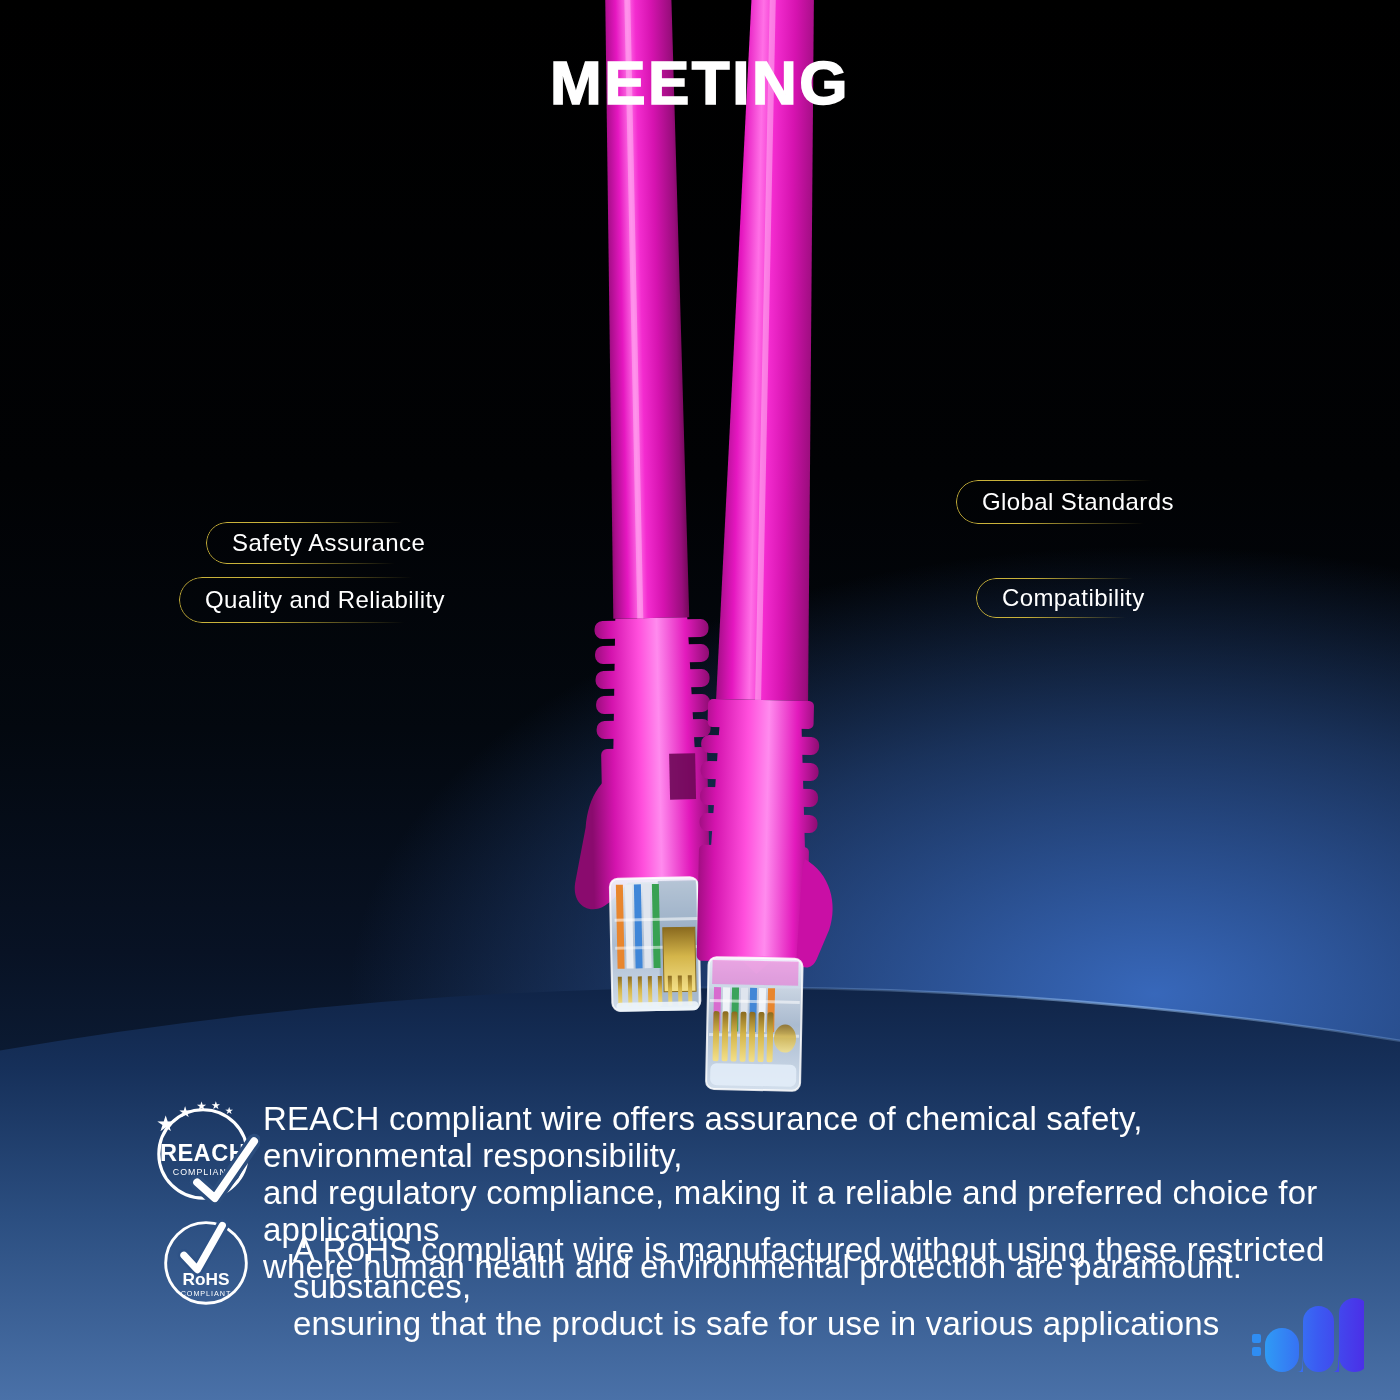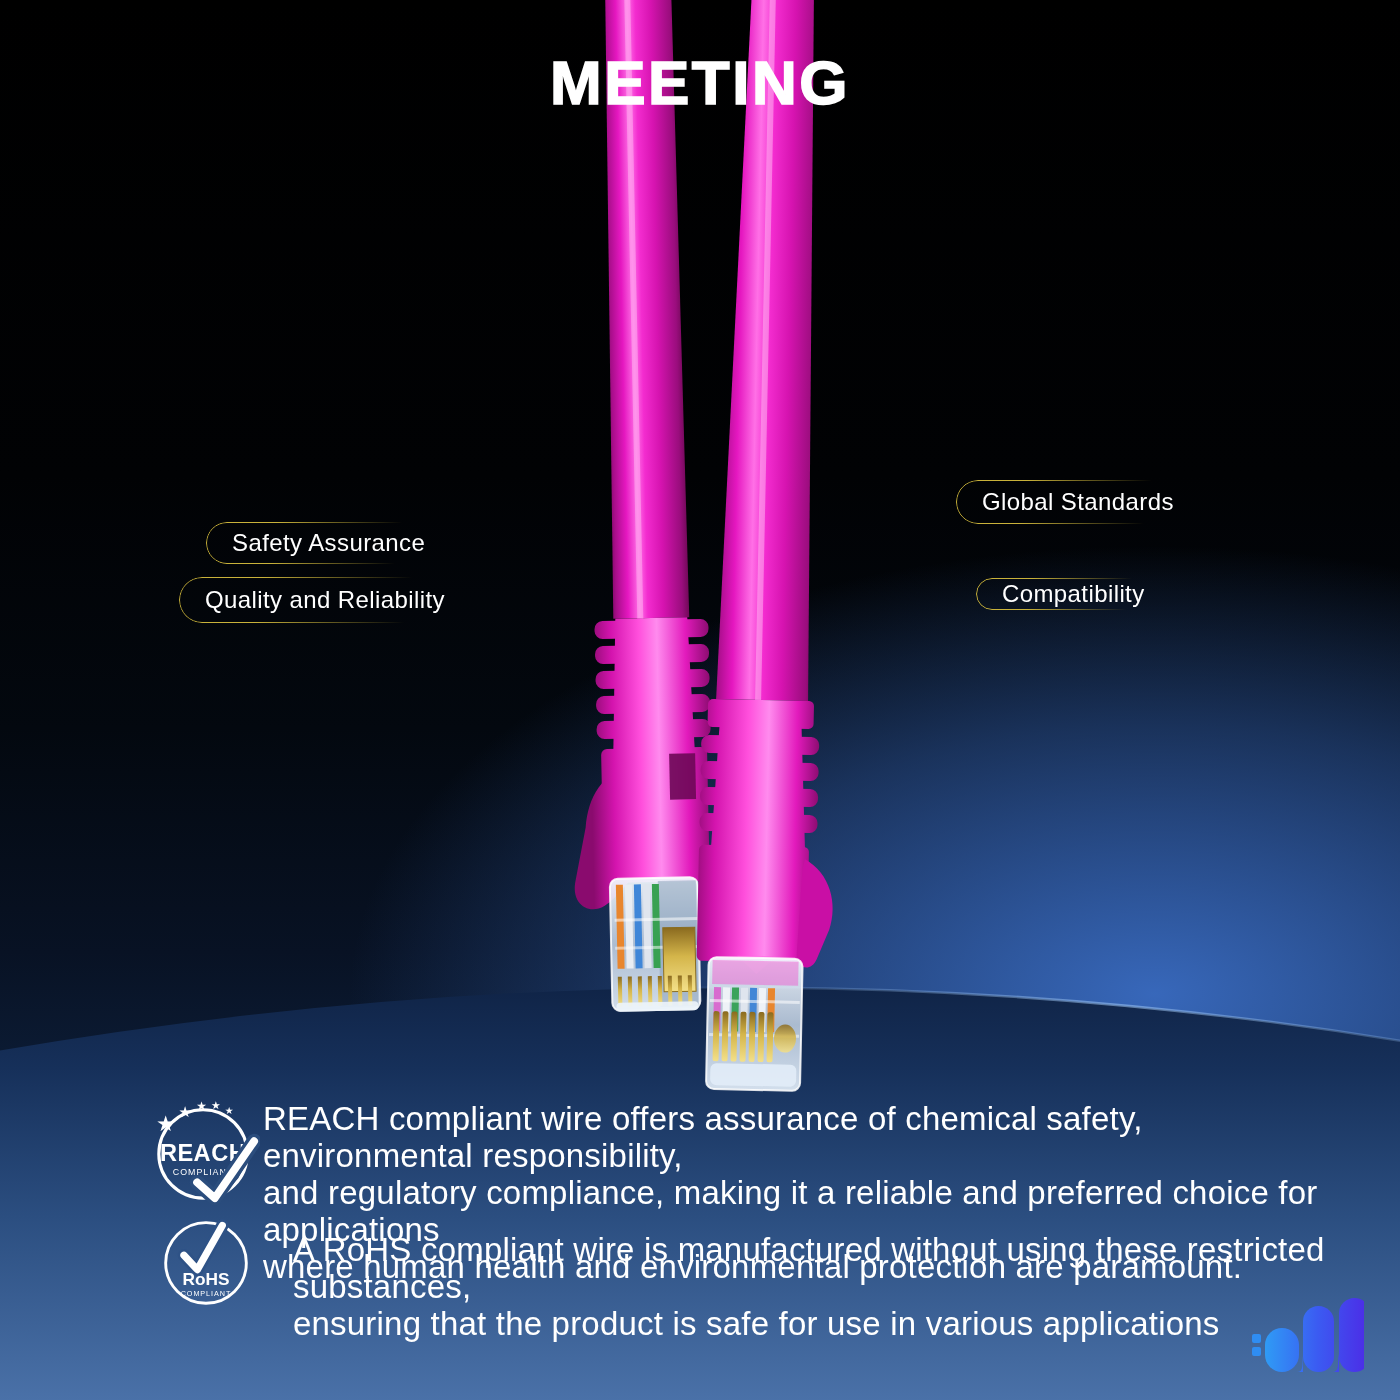--- a/index.html
+++ b/index.html
@@ -29,21 +29,21 @@
   }
   .pill::before{
     content:"";position:absolute;inset:0;border-radius:inherit;
     border:1.6px solid #c9b23a;
     -webkit-mask-image:linear-gradient(100deg,#000 28%,rgba(0,0,0,0) 78%);
             mask-image:linear-gradient(100deg,#000 28%,rgba(0,0,0,0) 78%);
   }
   .pill-1{left:206px;top:479px;height:42px;margin-top:43px;}
   .pill-2{left:179px;top:577px;height:46px;}
   .pill-3{left:956px;top:480px;height:44px;}
-  .pill-4{left:976px;top:578px;height:32px;}
+  .pill-4{left:976px;top:578px;height:40px;}
   .compliance-text{
     position:absolute;color:#ffffff;font-size:33px;line-height:37px;
     letter-spacing:0.2px;white-space:pre-line;margin:0;
   }
   .reach-text{left:263px;top:1100px;width:1080px;}
   .rohs-text{left:263px;top:1231px;width:1080px;margin-left:30px;}
   .badge{position:absolute;}
   .badge-reach{left:150px;top:1092px;width:110px;height:116px;}
   .badge-rohs{left:158px;top:1212px;width:96px;height:98px;}
   .badge text{fill:#ffffff;}

